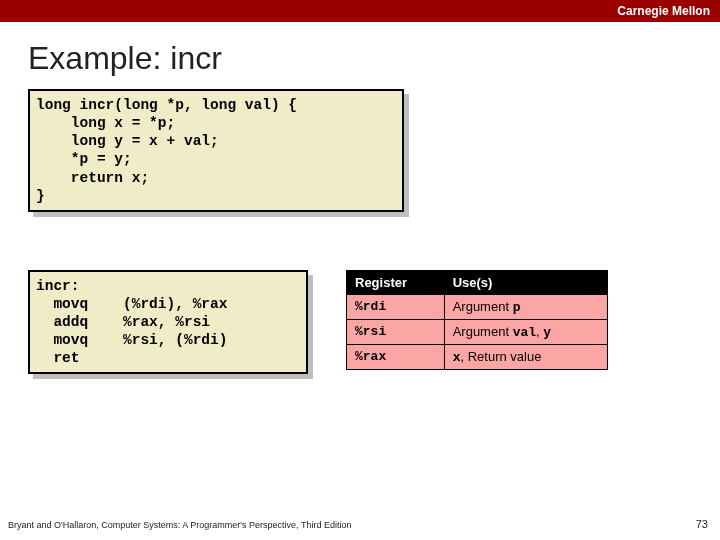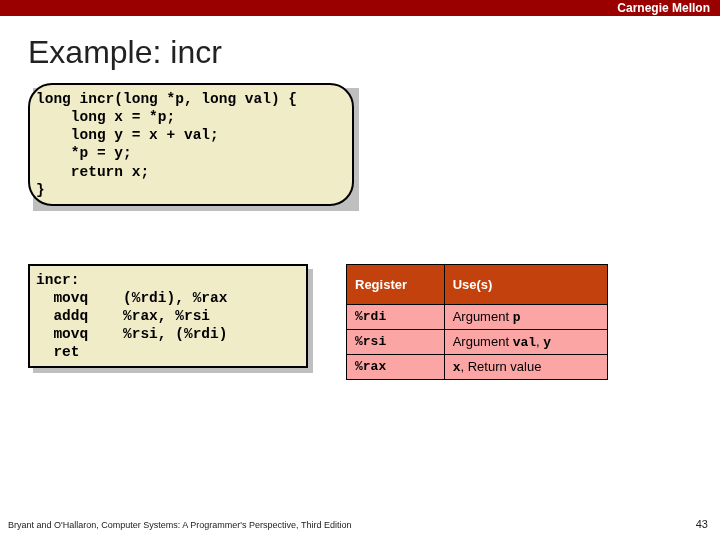--- a/index.html
+++ b/index.html
@@ -6,21 +6,21 @@
   body {
     width: 720px;
     height: 540px;
     background: #fff;
     font-family: Arial, Helvetica, sans-serif;
     position: relative;
     overflow: hidden;
   }
   .topbar {
     width: 100%;
-    height: 16px;
+    height: 22px;
     background: #9b0000;
     display: flex;
     justify-content: flex-end;
     align-items: center;
     padding-right: 10px;
     padding-left: 38px;
   }
   .topbar-label {
     color: #fff;
     font-weight: bold;
@@ -53,39 +53,39 @@
     background: #f0ecc8;
     border: 2px solid #000;
     padding: 5px 10px 5px 6px;
     font-family: "Courier New", monospace;
     font-size: 14.5px;
     font-weight: bold;
     line-height: 1.25;
     white-space: pre;
     color: #000;
   }
-  .cbox1 { width: 326px; border-radius: 24px; }
+  .cbox1 { width: 376px; }
   .cbox2 { width: 280px; }
   .row2 {
     display: flex;
     align-items: flex-start;
     margin-top: 58px;
     margin-left: 28px;
     gap: 38px;
   }
   .regtable {
     border-collapse: collapse;
     font-size: 13px;
     width: 262px;
   }
   .regtable th {
-    background: #c2410c;
+    background: #000000;
     color: #fff;
     text-align: left;
-    padding: 12px 8px;
+    padding: 4px 8px;
     font-weight: bold;
     border: 1px solid #000;
   }
   .regtable td {
     border: 1px solid #000;
     padding: 4px 8px;
     background: #fca5a5;
   }
   .mono { font-family: "Courier New", monospace; font-weight: bold; }
   .footer {
@@ -152,16 +152,16 @@
       </tr>
       <tr>
         <td class="mono">%rax</td>
         <td><span></span><span class="mono">x</span><span>, Return value</span></td>
       </tr>
     </tbody>
   </table>
 </div>
 
 <div class="footer">Bryant and O'Hallaron, Computer Systems: A Programmer's Perspective, Third Edition</div>
-<div class="pagenum">43</div>
+<div class="pagenum">73</div>
 
 
 
 
 </body></html>

